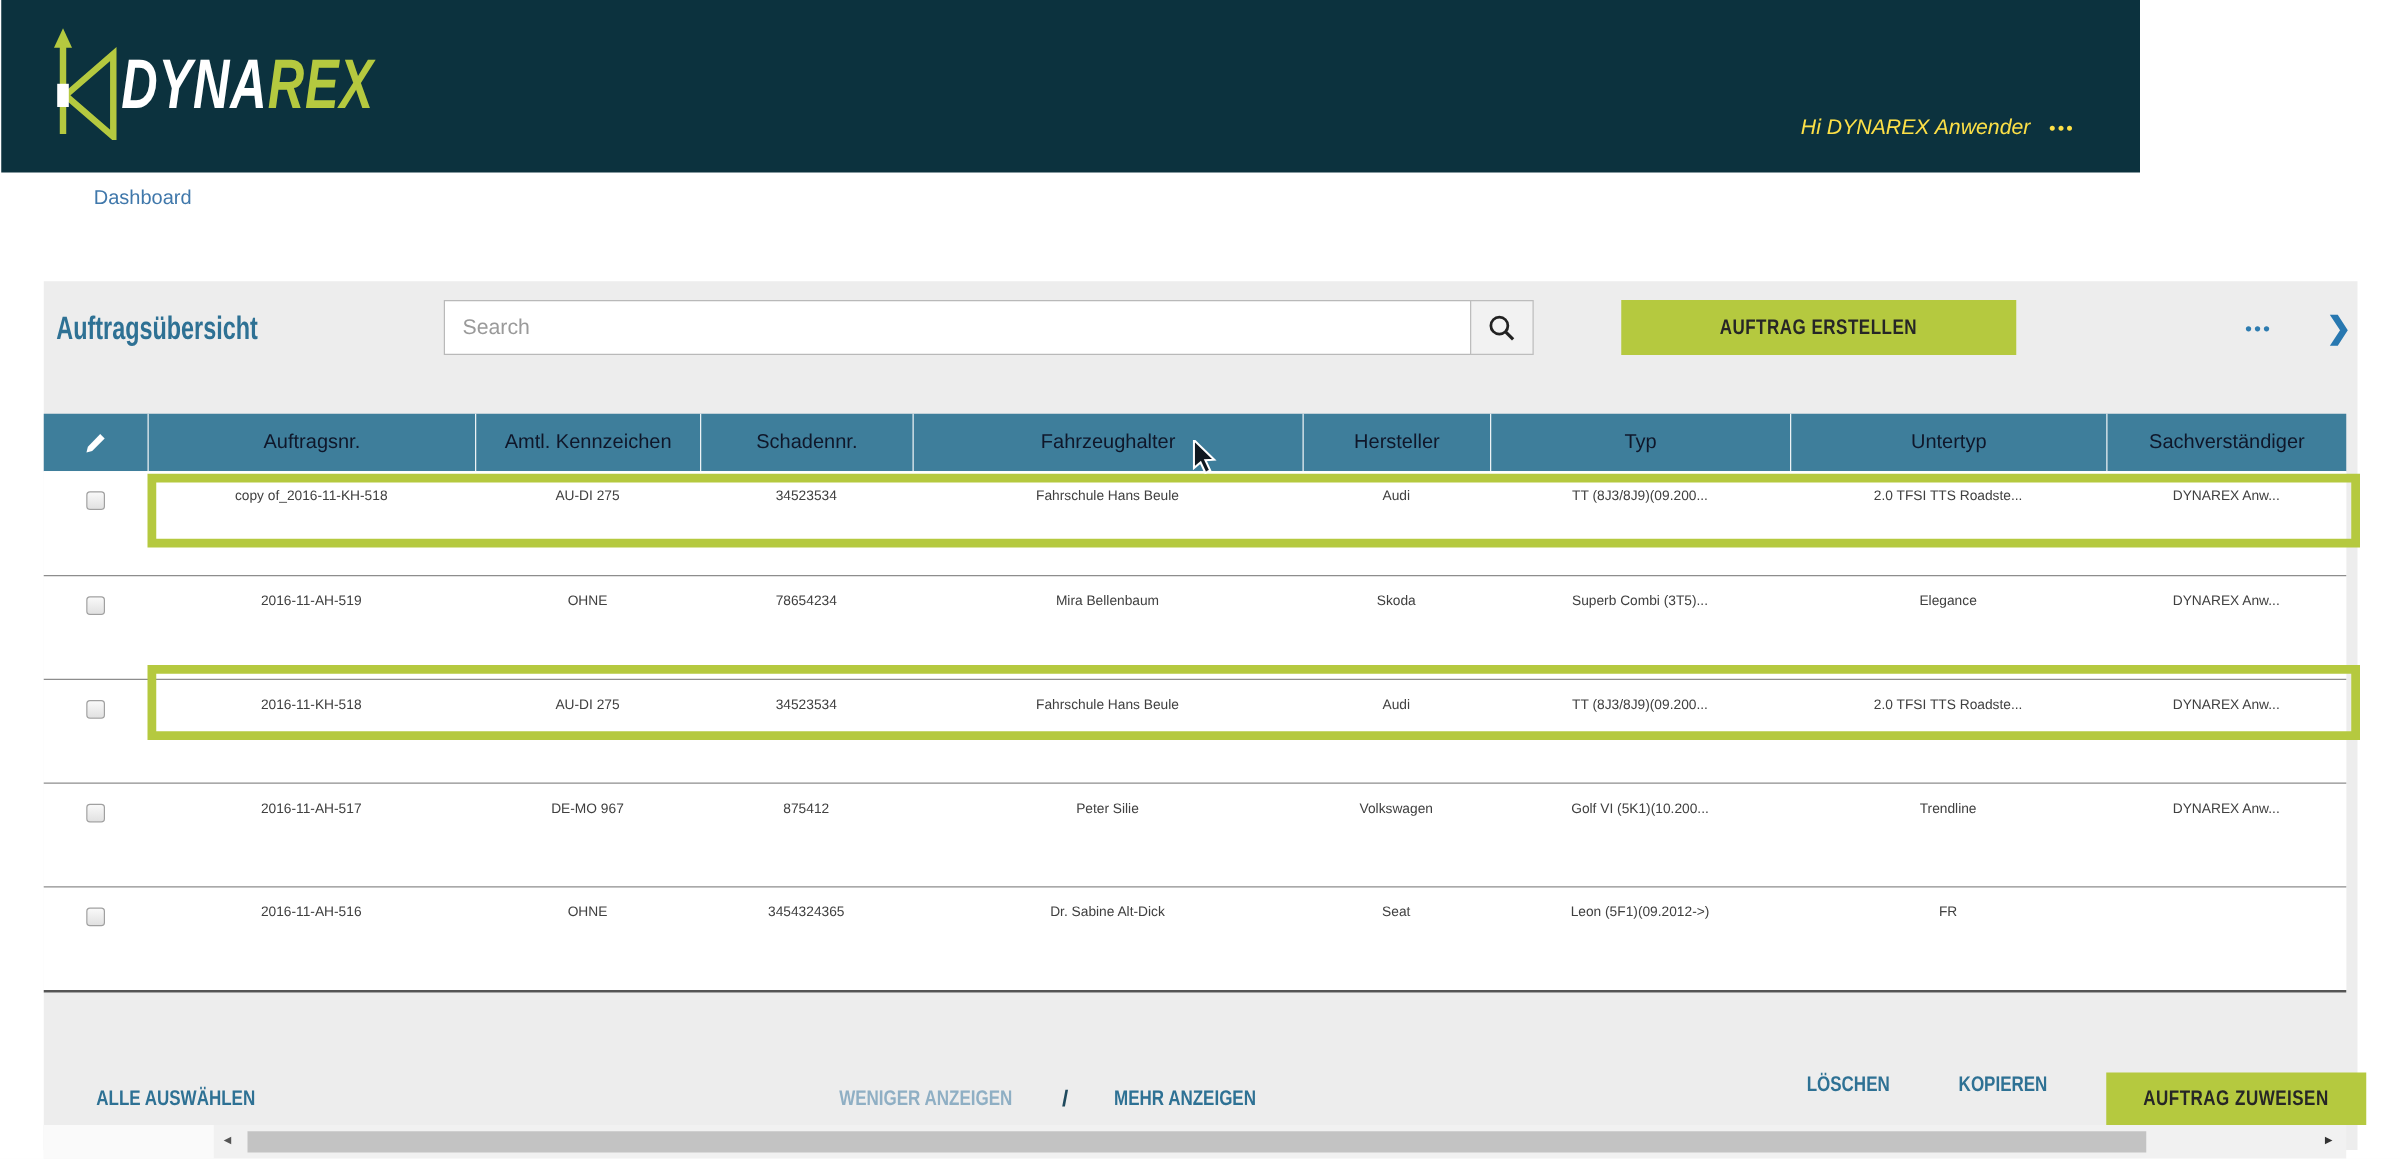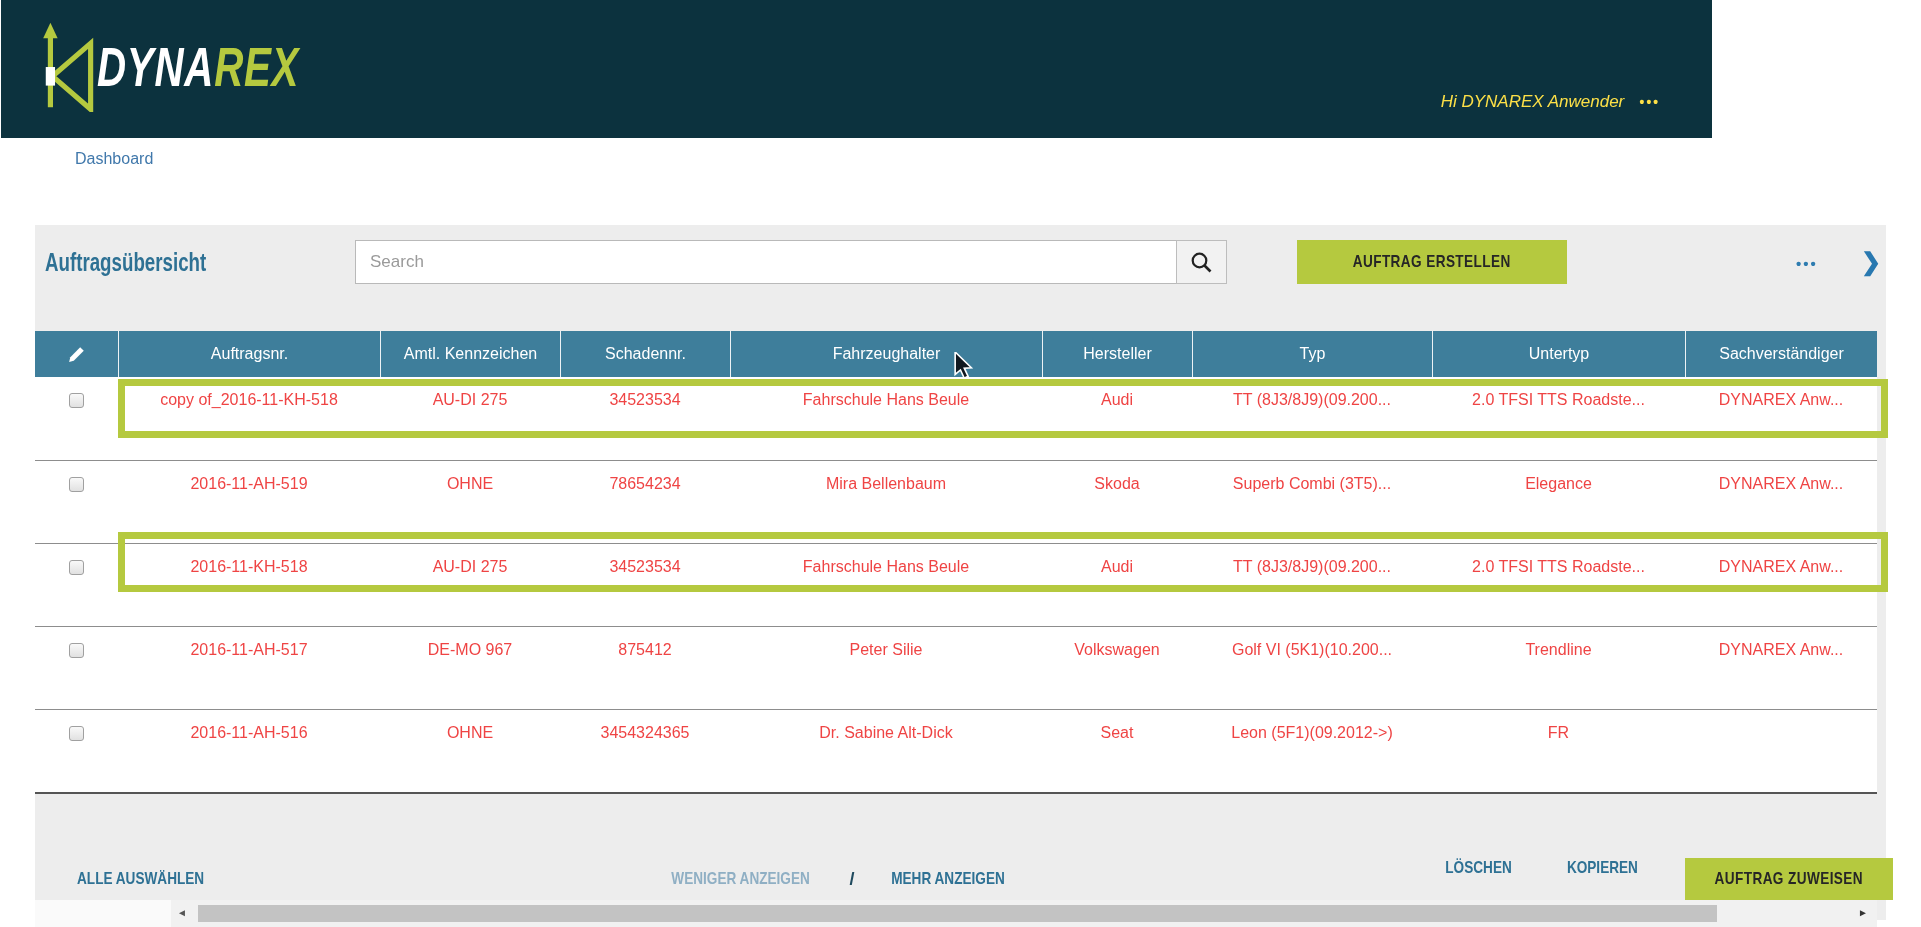--- a/index.html
+++ b/index.html
@@ -21,36 +21,36 @@
   
   .breadcrumb { position:absolute; left:50px; top:150px; font-size:16px; color:var(--link-blue); cursor:pointer;margin-left:25px; }
 
   
   .card { position:absolute; left:35px; top:225px; width:1851px; height:695px; background:var(--card-bg); }
 
   .title { position:absolute; left:10px; top:22px; font-size:26px; font-weight:700; color:var(--teal); transform:scaleX(0.72); transform-origin:left center; white-space:nowrap; }
   .search-input { position:absolute; left:320px; top:15px; width:822px; height:44px; border:1px solid #b9b9b9; background:#fff; font-size:17px; padding:0 14px; color:#0f172a; outline:none; font-family:"Liberation Sans", sans-serif; }
   .search-input::placeholder { color:#9a9a9a; }
   .search-btn { position:absolute; left:1141px; top:15px; width:51px; height:44px; background:#f2f2f2; border:1px solid #bdbdbd; display:flex; align-items:center; justify-content:center; cursor:pointer; }
-  .create-btn { position:absolute; left:1262px; top:15px; width:270px; height:44px; }
+  .create-btn { position:absolute; left:1262px; top:15px; width:316px; height:44px; }
   .green-btn { background:var(--accent-green); border:none; color:#262626; display:flex; align-items:center; justify-content:center; cursor:pointer; }
   .btn-label { font-size:17px; font-weight:700; transform:scaleX(0.8); letter-spacing:0.5px; white-space:nowrap; display:inline-block; }
   .more-dots { position:absolute; left:1748px; top:20px; width:48px; height:36px; color:#2e7cb0; font-weight:bold; font-size:15px; letter-spacing:2px; display:flex; align-items:center; justify-content:center; cursor:pointer; }
   .chevron { position:absolute; left:1818px; top:16px; width:36px; height:42px; color:#2878b0; font-size:24px; font-weight:bold; display:flex; align-items:center; justify-content:center; cursor:pointer; }
 
   
   .table-wrap { position:absolute; left:0; top:106px; width:1842px; }
   .grid-cols { display:grid; grid-template-columns:83px 262px 180px 170px 312px 150px 240px 253px 192px; }
   .thead { background:var(--table-header-bg); height:46px; }
-  .hcell { display:flex; align-items:center; justify-content:center; color:#ffffff; font-size:16px; border-left:1px solid rgba(255,255,255,0.9); cursor:pointer; white-space:nowrap; overflow:hidden; }
+  .hcell { display:flex; align-items:center; justify-content:center; color:#0f172a; font-size:16px; border-left:1px solid rgba(255,255,255,0.9); cursor:pointer; white-space:nowrap; overflow:hidden; }
   .thead .hcell:first-child { border-left:none; }
   .tbody { position:relative; background:#fff; border-bottom:2px solid #555; }
   .trow { height:83px; background:#fff; cursor:pointer; }
   .trow:not(:first-child) { border-top:1px solid #8d8d8d; }
-  .cell { display:flex; justify-content:center; align-items:flex-start; padding-top:14px; font-size:16px; color:#ef4444; white-space:nowrap; overflow:hidden; }
+  .cell { display:flex; justify-content:center; align-items:flex-start; padding-top:14px; font-size:11px; color:#404040; white-space:nowrap; overflow:hidden; }
   .cb { padding-top:16px; }
   .checkbox { width:15px; height:15px; border:1px solid #a0a0a0; border-radius:3px; background:linear-gradient(#f9f9f9,#e1e1e1); cursor:pointer; }
   .highlight-frame { position:absolute; left:83px; width:1770px; height:59px; border:7px solid var(--accent-green); pointer-events:none; z-index:5; }
 
   
   .hscroll { position:absolute; left:0; top:569px; width:1842px; height:27px; background:#f1f1f1; }
   .hs-corner { position:absolute; left:0; top:0; width:136px; height:27px; background:#fafafa; }
   .hs-left-arrow { position:absolute; left:142px; top:7px; color:#555; font-size:10px; cursor:pointer; }
   .hs-thumb { position:absolute; left:163px; top:5px; width:1519px; height:17px; background:#c3c3c3; cursor:grab; }
   .hs-right-arrow { position:absolute; right:9px; top:7px; color:#333; font-size:10px; cursor:pointer; }

